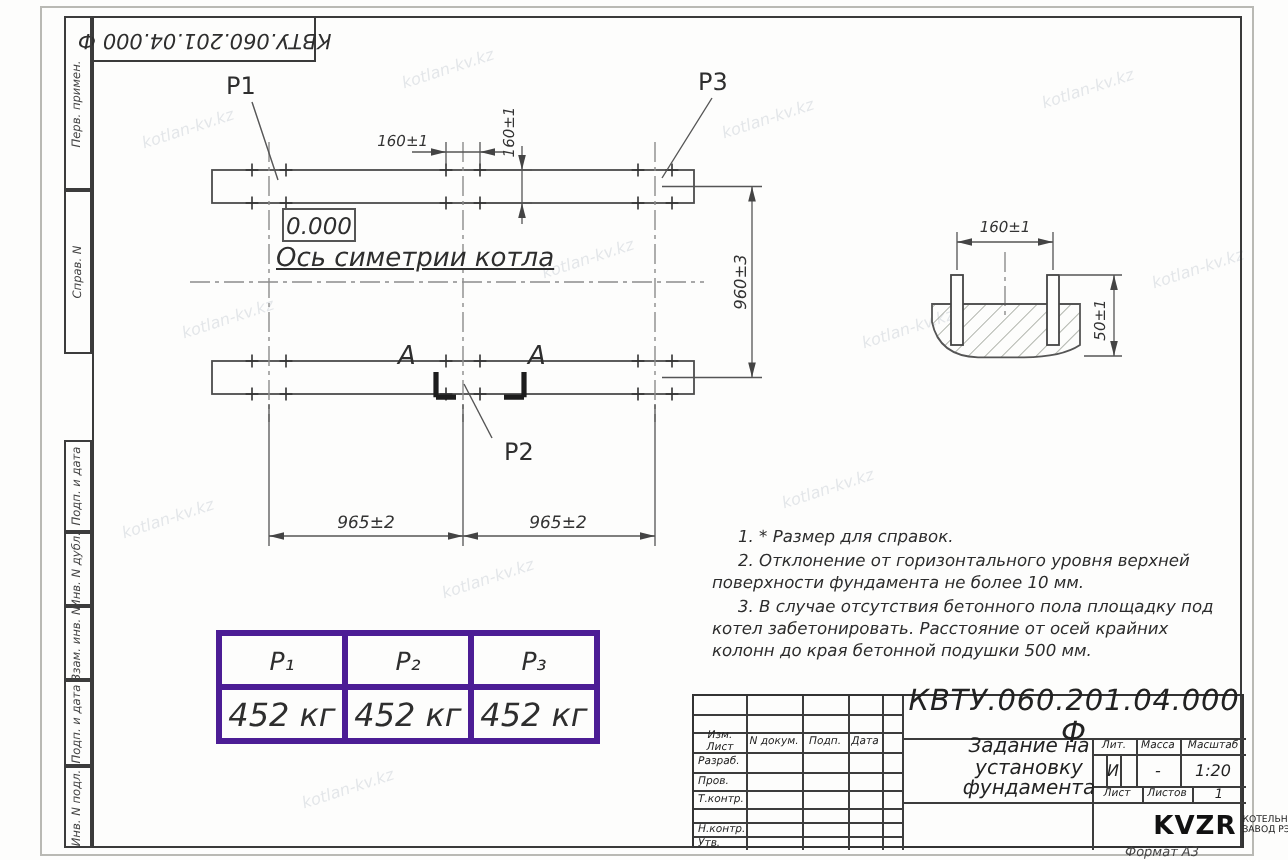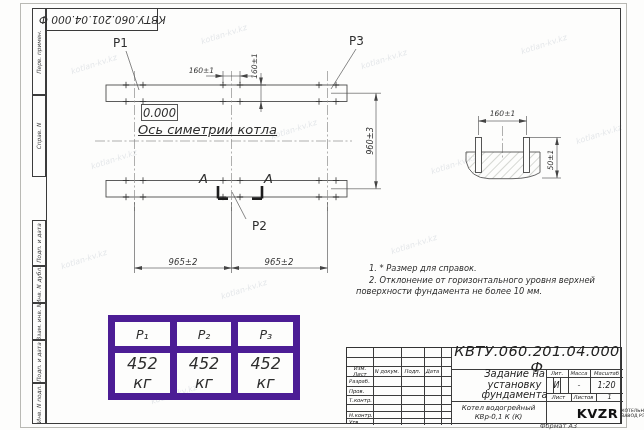--- a/index.html
+++ b/index.html
@@ -24,40 +24,40 @@
   #elev{left:141px;top:104px;width:37px;height:17px;border:0.9px solid #555;box-sizing:border-box;
         font-size:11.5px;font-style:italic;background:#fdfdfc;}
   #axislbl{left:138px;top:122px;font-size:13px;font-style:italic;text-decoration:underline;}
   .seclet{font-size:13px;font-style:italic;}
   #dettitle{left:448px;top:79px;width:110px;font-size:15px;font-style:italic;}
   
   #notes{left:356px;top:263px;width:262px;}
   #notes p{margin:0 0 1px 0;font-size:8.3px;font-style:italic;line-height:1.32;text-indent:13px;color:#2c2c2c;}
   
   #ltable{left:108px;top:315px;width:192px;border-collapse:collapse;table-layout:fixed;}
-  #ltable td{border:7px solid #4c1d95;height:22px;text-align:center;font-style:italic;}
+  #ltable td{border:3px solid #4c1d95;height:22px;text-align:center;font-style:italic;}
   #ltable .hd{font-size:12.5px;}
   #ltable .vl{font-size:16px;}
   
   #tblock{left:346px;top:347px;width:276px;height:77px;border:1.3px solid #333;box-sizing:border-box;}
   .vln{position:absolute;width:0;border-left:0.8px solid #3c3c3c;}
   .hln{position:absolute;height:0;border-top:0.8px solid #3c3c3c;}
   .tbt{position:absolute;display:flex;align-items:center;justify-content:center;text-align:center;
        font-style:italic;color:#222;}
   .tb-small{font-size:5.3px;}
   #tb-docnum{left:104px;top:0;width:172px;height:21px;font-size:14.5px;letter-spacing:0.4px;}
   #tb-title{left:120px;top:21px;width:95px;height:32px;font-size:10px;line-height:1.08;}
   #tb-title span{display:block;width:72px;}
   #tb-product{left:104px;top:53px;width:95px;height:24px;flex-direction:column;font-size:7px;line-height:1.25;}
   #tb-logo{left:199px;top:53px;width:77px;height:24px;display:flex;align-items:center;justify-content:center;gap:3px;padding-left:28px;}
   #tb-logo .kvzr{font-weight:bold;font-size:13px;font-style:normal;letter-spacing:0.5px;color:#111;}
   #tb-logo .cap{display:flex;flex-direction:column;font-size:4.6px;font-style:normal;color:#222;line-height:1.2;text-align:left;}
   .rowlbl{position:absolute;left:0;width:26px;display:flex;align-items:center;padding-left:2px;
           box-sizing:border-box;font-size:5.3px;font-style:italic;color:#222;}
-  #fmt{left:540px;top:422px;width:82px;font-size:6.5px;font-style:italic;color:#444;}
+  #fmt{left:540px;top:422px;width:82px;text-align:center;font-size:6.5px;font-style:italic;color:#444;}
   
   .wm{position:absolute;font-size:8px;color:#8a97a8;opacity:0.22;transform:rotate(-18deg);
       font-style:italic;pointer-events:none;}
 </style>
 </head>
 <body>
 
 <div id="sheet">
 
   <span class="wm" style="left:70px;top:60px">kotlan-kv.kz</span>
@@ -219,20 +219,21 @@
   <div class="abs dim ctr rot" style="left:355px;top:136px;width:30px;height:10px;font-size:8.2px">960±3</div>
   <div class="abs dim ctr" style="left:165px;top:257px;width:36px;font-size:8.5px">965±2</div>
   <div class="abs dim ctr" style="left:261px;top:257px;width:36px;font-size:8.5px">965±2</div>
 
   <div class="abs dim ctr" style="left:484px;top:109px;width:37px">160±1</div>
   <div class="abs dim ctr rot" style="left:538px;top:155px;width:23px;height:10px">50±1</div>
 
   <div class="abs" id="notes">
     <p>1. * Размер для справок.</p>
     <p>2. Отклонение от горизонтального уровня верхней поверхности фундамента не более 10 мм.</p>
+    <p>3. В случае отсутствия бетонного пола площадку под котел забетонировать. Расстояние от осей крайних колонн до края бетонной подушки 500 мм.</p>
   </div>
 
   <table class="abs" id="ltable">
     <tbody>
         <tr>
       <td class="hd">P₁</td>
       <td class="hd">P₂</td>
       <td class="hd">P₃</td>
     </tr>
     <tr>
@@ -267,24 +268,20 @@
     <div class="vln" style="left:213px;top:29px;height:16px"></div>
     <div class="hln" style="left:199px;top:29px;width:77px"></div>
     <div class="hln" style="left:199px;top:45px;width:77px"></div>
     <div class="vln" style="left:224px;top:45px;height:8px"></div>
     <div class="vln" style="left:249px;top:45px;height:8px"></div>
 
     <div class="tbt" id="tb-docnum">КВТУ.060.201.04.000 Ф</div>
     <div class="tbt" id="tb-title">
         <span>Задание на установку фундамента</span>
       </div>
-    <div class="tbt" id="tb-product">
-      <span>Котел водогрейный</span>
-      <span>КВр-0,1 К (К)</span>
-    </div>
     <div class="tbt tb-small" style="left:199px;top:21px;width:22px;height:8px">Лит.</div>
     <div class="tbt tb-small" style="left:221px;top:21px;width:22px;height:8px">Масса</div>
     <div class="tbt tb-small" style="left:243px;top:21px;width:33px;height:8px">Масштаб</div>
     <div class="tbt" style="left:206px;top:29px;width:7px;height:16px;font-size:8px">И</div>
     <div class="tbt" style="left:221px;top:29px;width:22px;height:16px;font-size:8px">-</div>
     <div class="tbt" style="left:243px;top:29px;width:33px;height:16px;font-size:8px">1:20</div>
     <div class="tbt tb-small" style="left:199px;top:45px;width:25px;height:8px">Лист</div>
     <div class="tbt tb-small" style="left:224px;top:45px;width:25px;height:8px">Листов</div>
     <div class="tbt" style="left:249px;top:45px;width:27px;height:8px;font-size:6.5px">1</div>
     <div id="tb-logo" class="abs" style="left:199px;top:53px">

